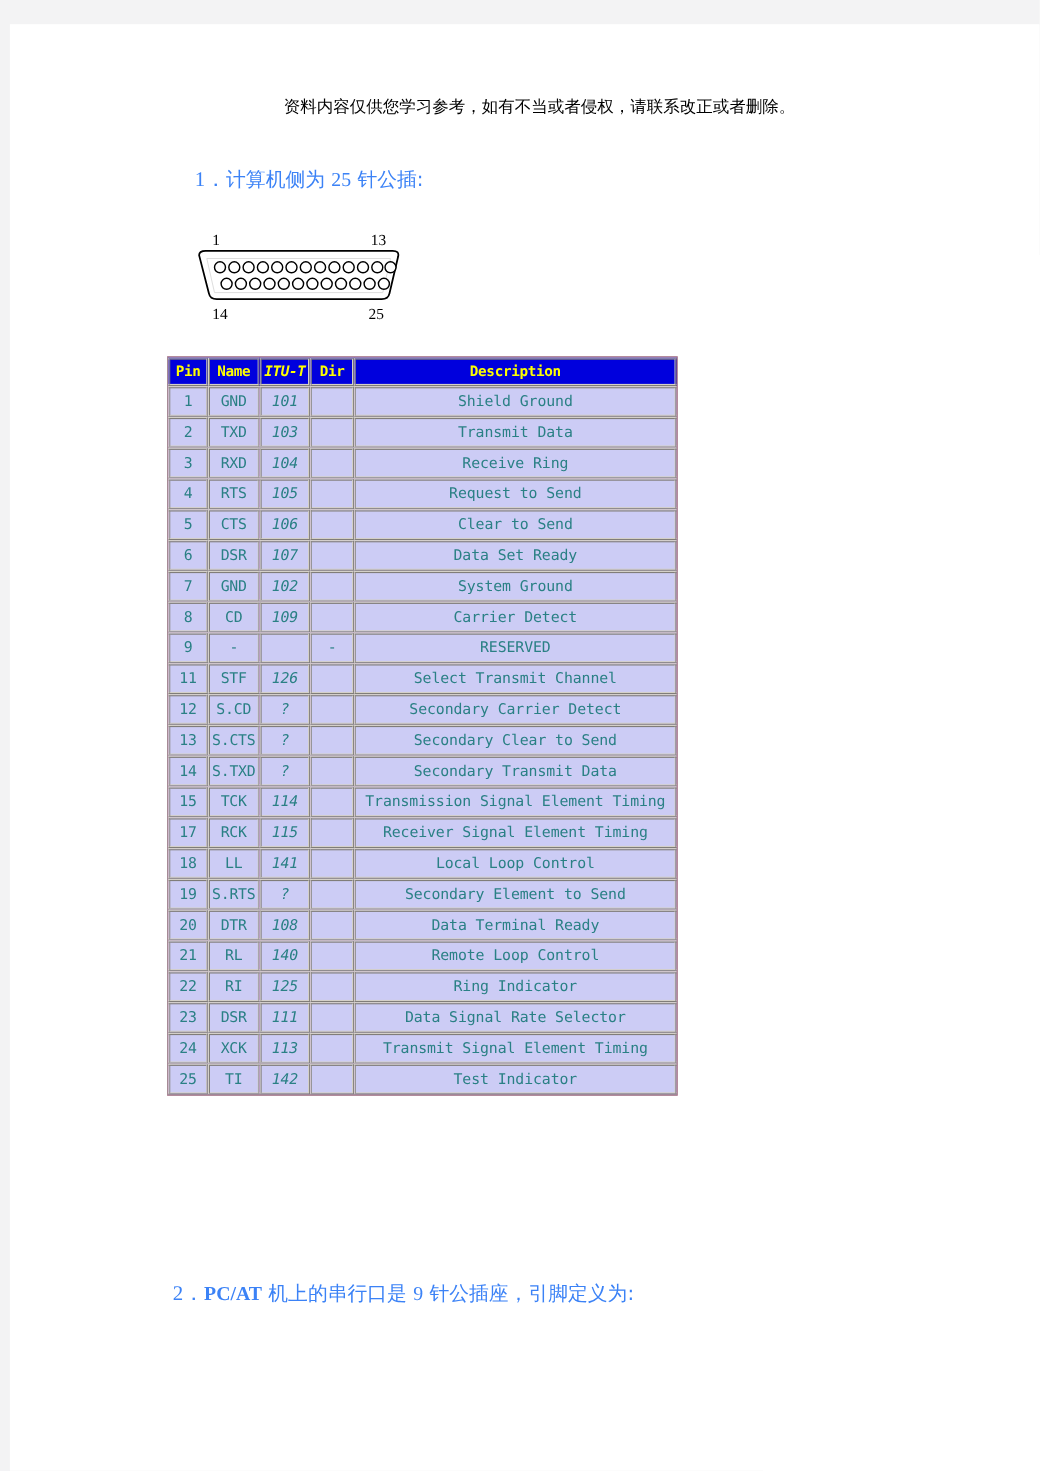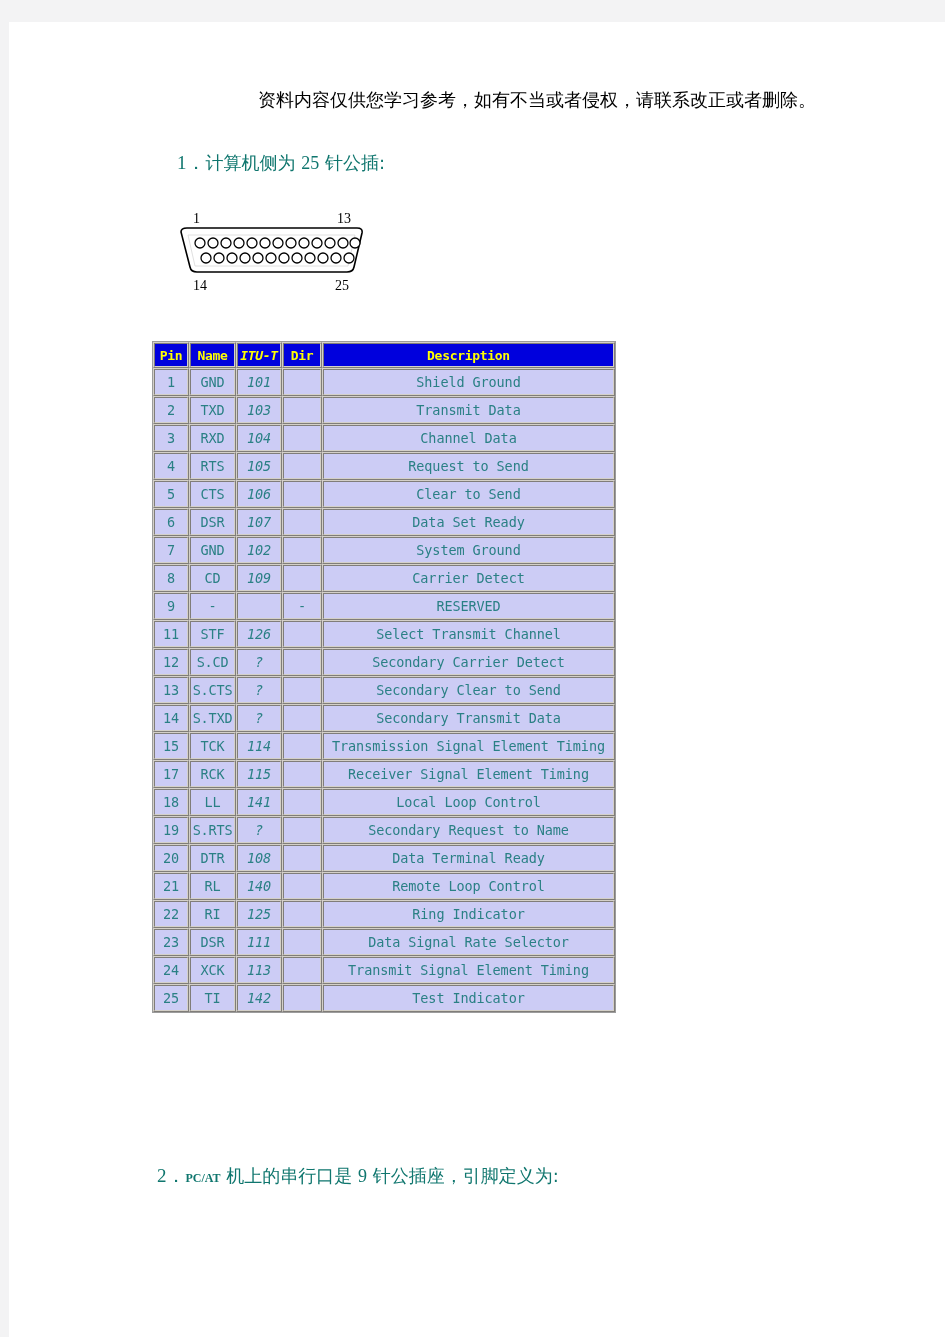--- a/index.html
+++ b/index.html
@@ -21,40 +21,40 @@
     width: 936px;
     height: 1315px;
     background: #ffffff;
   }
 
   .disclaimer {
     position: absolute;
     left: 249px;
     top: 66px;
     font-family: "DejaVu Sans", sans-serif;
-    font-size: 18px;
+    font-size: 15px;
     color: #000000;
     letter-spacing: 0px;
     white-space: nowrap;
   }
 
   .heading {
     position: absolute;
-    color: #0f766e;
+    color: #3b82f6;
     white-space: nowrap;
     font-family: "DejaVu Sans", sans-serif;
     font-size: 18px;
   }
   .heading .num {
     font-family: "Liberation Serif", serif;
     font-size: 19px;
   }
   .heading .lat {
     font-family: "Liberation Serif", serif;
-    font-size: 12px;
+    font-size: 18px;
     font-weight: bold;
     margin-top: 28px;
   }
   .heading .digit {
     font-family: "Liberation Serif", serif;
     font-size: 18px;
   }
 
   #heading-1 { left: 168px; top: 128px; }
   #heading-2 { left: 148px; top: 1141px; }
@@ -66,21 +66,21 @@
     top: 186px;
     width: 220px;
     height: 86px;
   }
   .connector svg { display: block; }
 
   
   .pin-table {
     position: absolute;
     left: 143px;
-    top: 319px;
+    top: 302px;
     border-collapse: separate;
     border-spacing: 0px;
     background: #be185d;
     border: 1px solid #9c9c9c;
   }
   .pin-table td, .pin-table th {
     border: 2px ridge #d4d0c8;
     padding: 0;
     margin: 0;
     height: 28px;
@@ -189,21 +189,21 @@
           <td class="col-name">TXD</td>
           <td class="col-itu">103</td>
           <td class="col-dir"></td>
           <td class="col-desc">Transmit Data</td>
         </tr>
         <tr>
           <td class="col-pin">3</td>
           <td class="col-name">RXD</td>
           <td class="col-itu">104</td>
           <td class="col-dir"></td>
-          <td class="col-desc">Channel Data</td>
+          <td class="col-desc">Receive Ring</td>
         </tr>
         <tr>
           <td class="col-pin">4</td>
           <td class="col-name">RTS</td>
           <td class="col-itu">105</td>
           <td class="col-dir"></td>
           <td class="col-desc">Request to Send</td>
         </tr>
         <tr>
           <td class="col-pin">5</td>
@@ -287,21 +287,21 @@
           <td class="col-name">LL</td>
           <td class="col-itu">141</td>
           <td class="col-dir"></td>
           <td class="col-desc">Local Loop Control</td>
         </tr>
         <tr>
           <td class="col-pin">19</td>
           <td class="col-name">S.RTS</td>
           <td class="col-itu">?</td>
           <td class="col-dir"></td>
-          <td class="col-desc">Secondary Request to Name</td>
+          <td class="col-desc">Secondary Element to Send</td>
         </tr>
         <tr>
           <td class="col-pin">20</td>
           <td class="col-name">DTR</td>
           <td class="col-itu">108</td>
           <td class="col-dir"></td>
           <td class="col-desc">Data Terminal Ready</td>
         </tr>
         <tr>
           <td class="col-pin">21</td>

